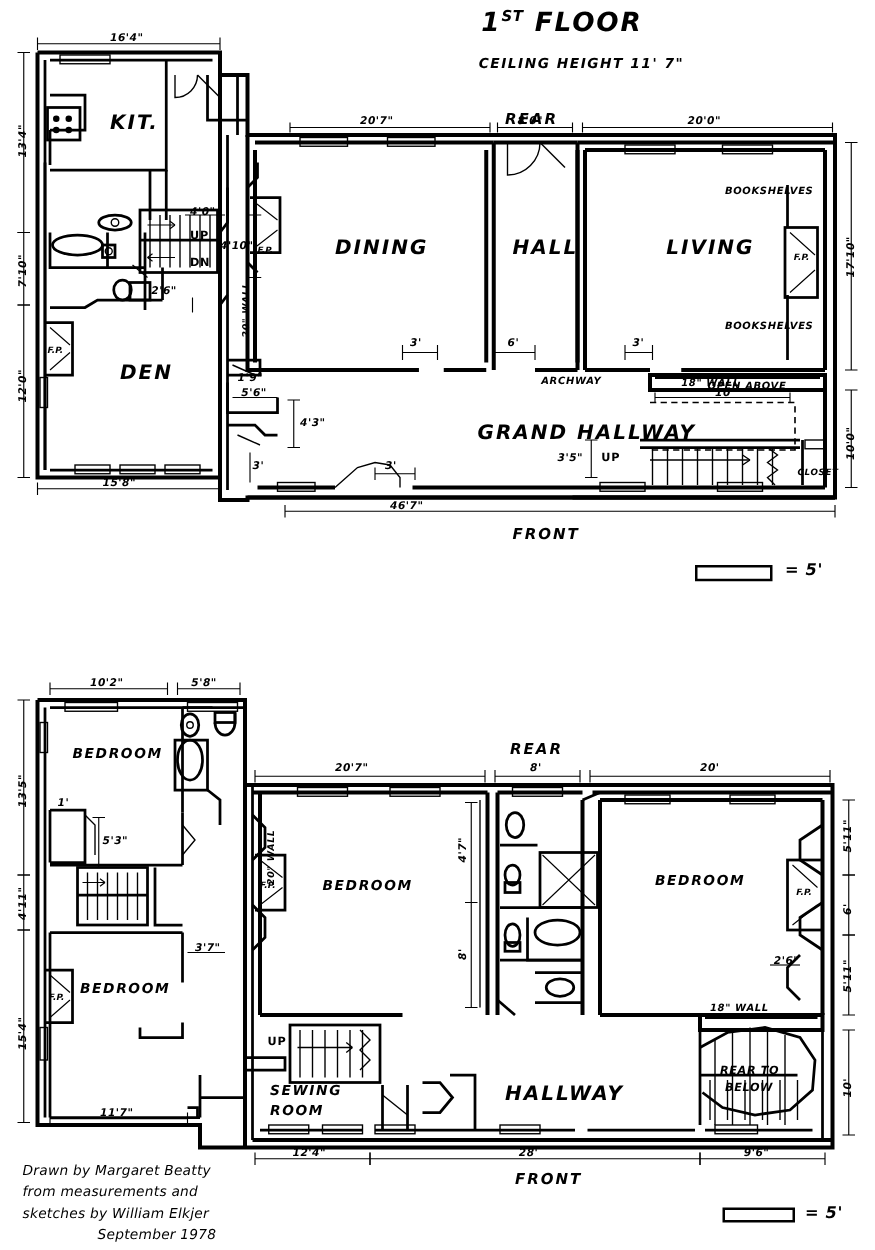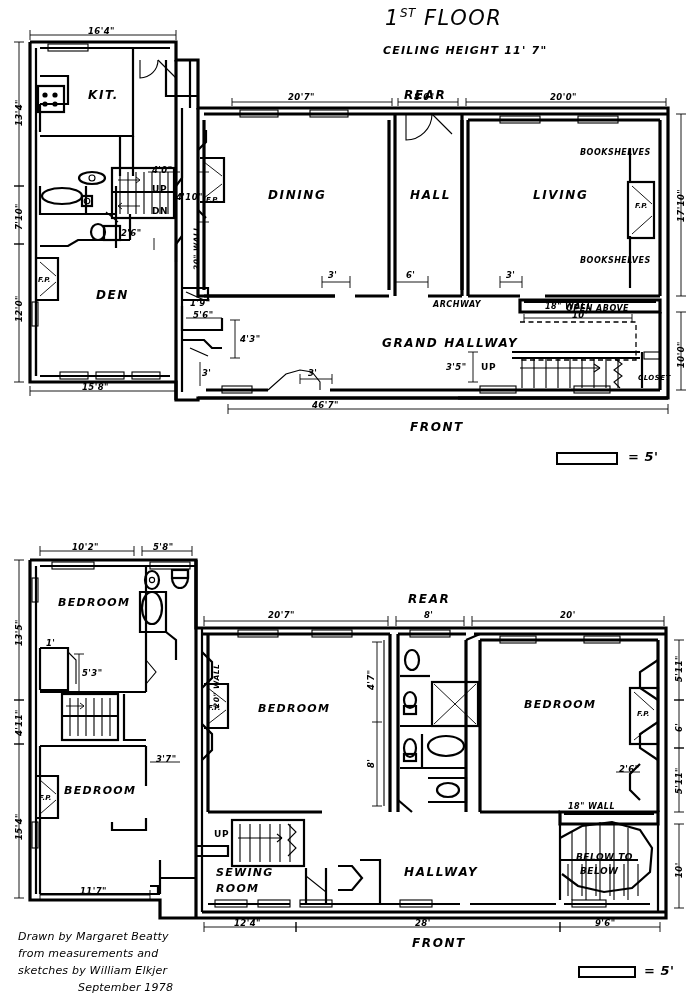--- a/index.html
+++ b/index.html
@@ -26,36 +26,36 @@
   .lbl {
     position: absolute;
     white-space: nowrap;
     color: #000;
     font-family: "DejaVu Sans", sans-serif;
     letter-spacing: 0.5px;
   }
   .title {
     font-size: 21px;
     font-style: italic;
-    font-weight: normal;
+    font-weight: bold;
     letter-spacing: 1.5px;
   }
   .title .sup {
     font-size: 12px;
     vertical-align: super;
     letter-spacing: 0.5px;
   }
   .subtitle {
     font-size: 11px;
     font-style: italic;
     font-weight: bold;
     letter-spacing: 1.2px;
   }
   .room {
-    font-size: 12px;
+    font-size: 16px;
     font-style: italic;
     font-weight: bold;
     letter-spacing: 1.6px;
   }
   .room-sm {
     font-size: 11px;
     font-style: italic;
     font-weight: bold;
     letter-spacing: 1.3px;
   }
@@ -553,21 +553,21 @@
   <div class="lbl room-sm" style="left:64px; top:784px;">BEDROOM</div>
   <div class="lbl room-sm" style="left:258px; top:702px;">BEDROOM</div>
   <div class="lbl room-sm" style="left:524px; top:698px;">BEDROOM</div>
   <div class="lbl room-sm" style="left:216px; top:866px;">SEWING</div>
   <div class="lbl room-sm" style="left:216px; top:882px;">ROOM</div>
   <div class="lbl room" style="left:404px; top:865px;">HALLWAY</div>
 
   <div class="lbl edge" style="left:408px; top:592px;">REAR</div>
   <div class="lbl edge" style="left:412px; top:936px;">FRONT</div>
 
-  <div class="lbl note" style="left:576px; top:852px; font-size:9px;">BELOW TO</div>
+  <div class="lbl note" style="left:576px; top:852px; font-size:9px;">REAR TO</div>
   <div class="lbl note" style="left:580px; top:866px; font-size:9px;">BELOW</div>
   <div class="lbl note" style="left:568px; top:802px;">18" WALL</div>
   <div class="lbl note-v" style="left:212px; top:708px;">20" WALL</div>
   <div class="lbl fp" style="left:208px; top:704px;">F.P.</div>
   <div class="lbl fp" style="left:39px; top:794px;">F.P.</div>
   <div class="lbl fp" style="left:637px; top:710px;">F.P.</div>
   <div class="lbl stairlab" style="left:214px; top:829px;">UP</div>
 
   <div class="lbl dim" style="left:72px; top:542px;">10'2"</div>
   <div class="lbl dim" style="left:153px; top:542px;">5'8"</div>

